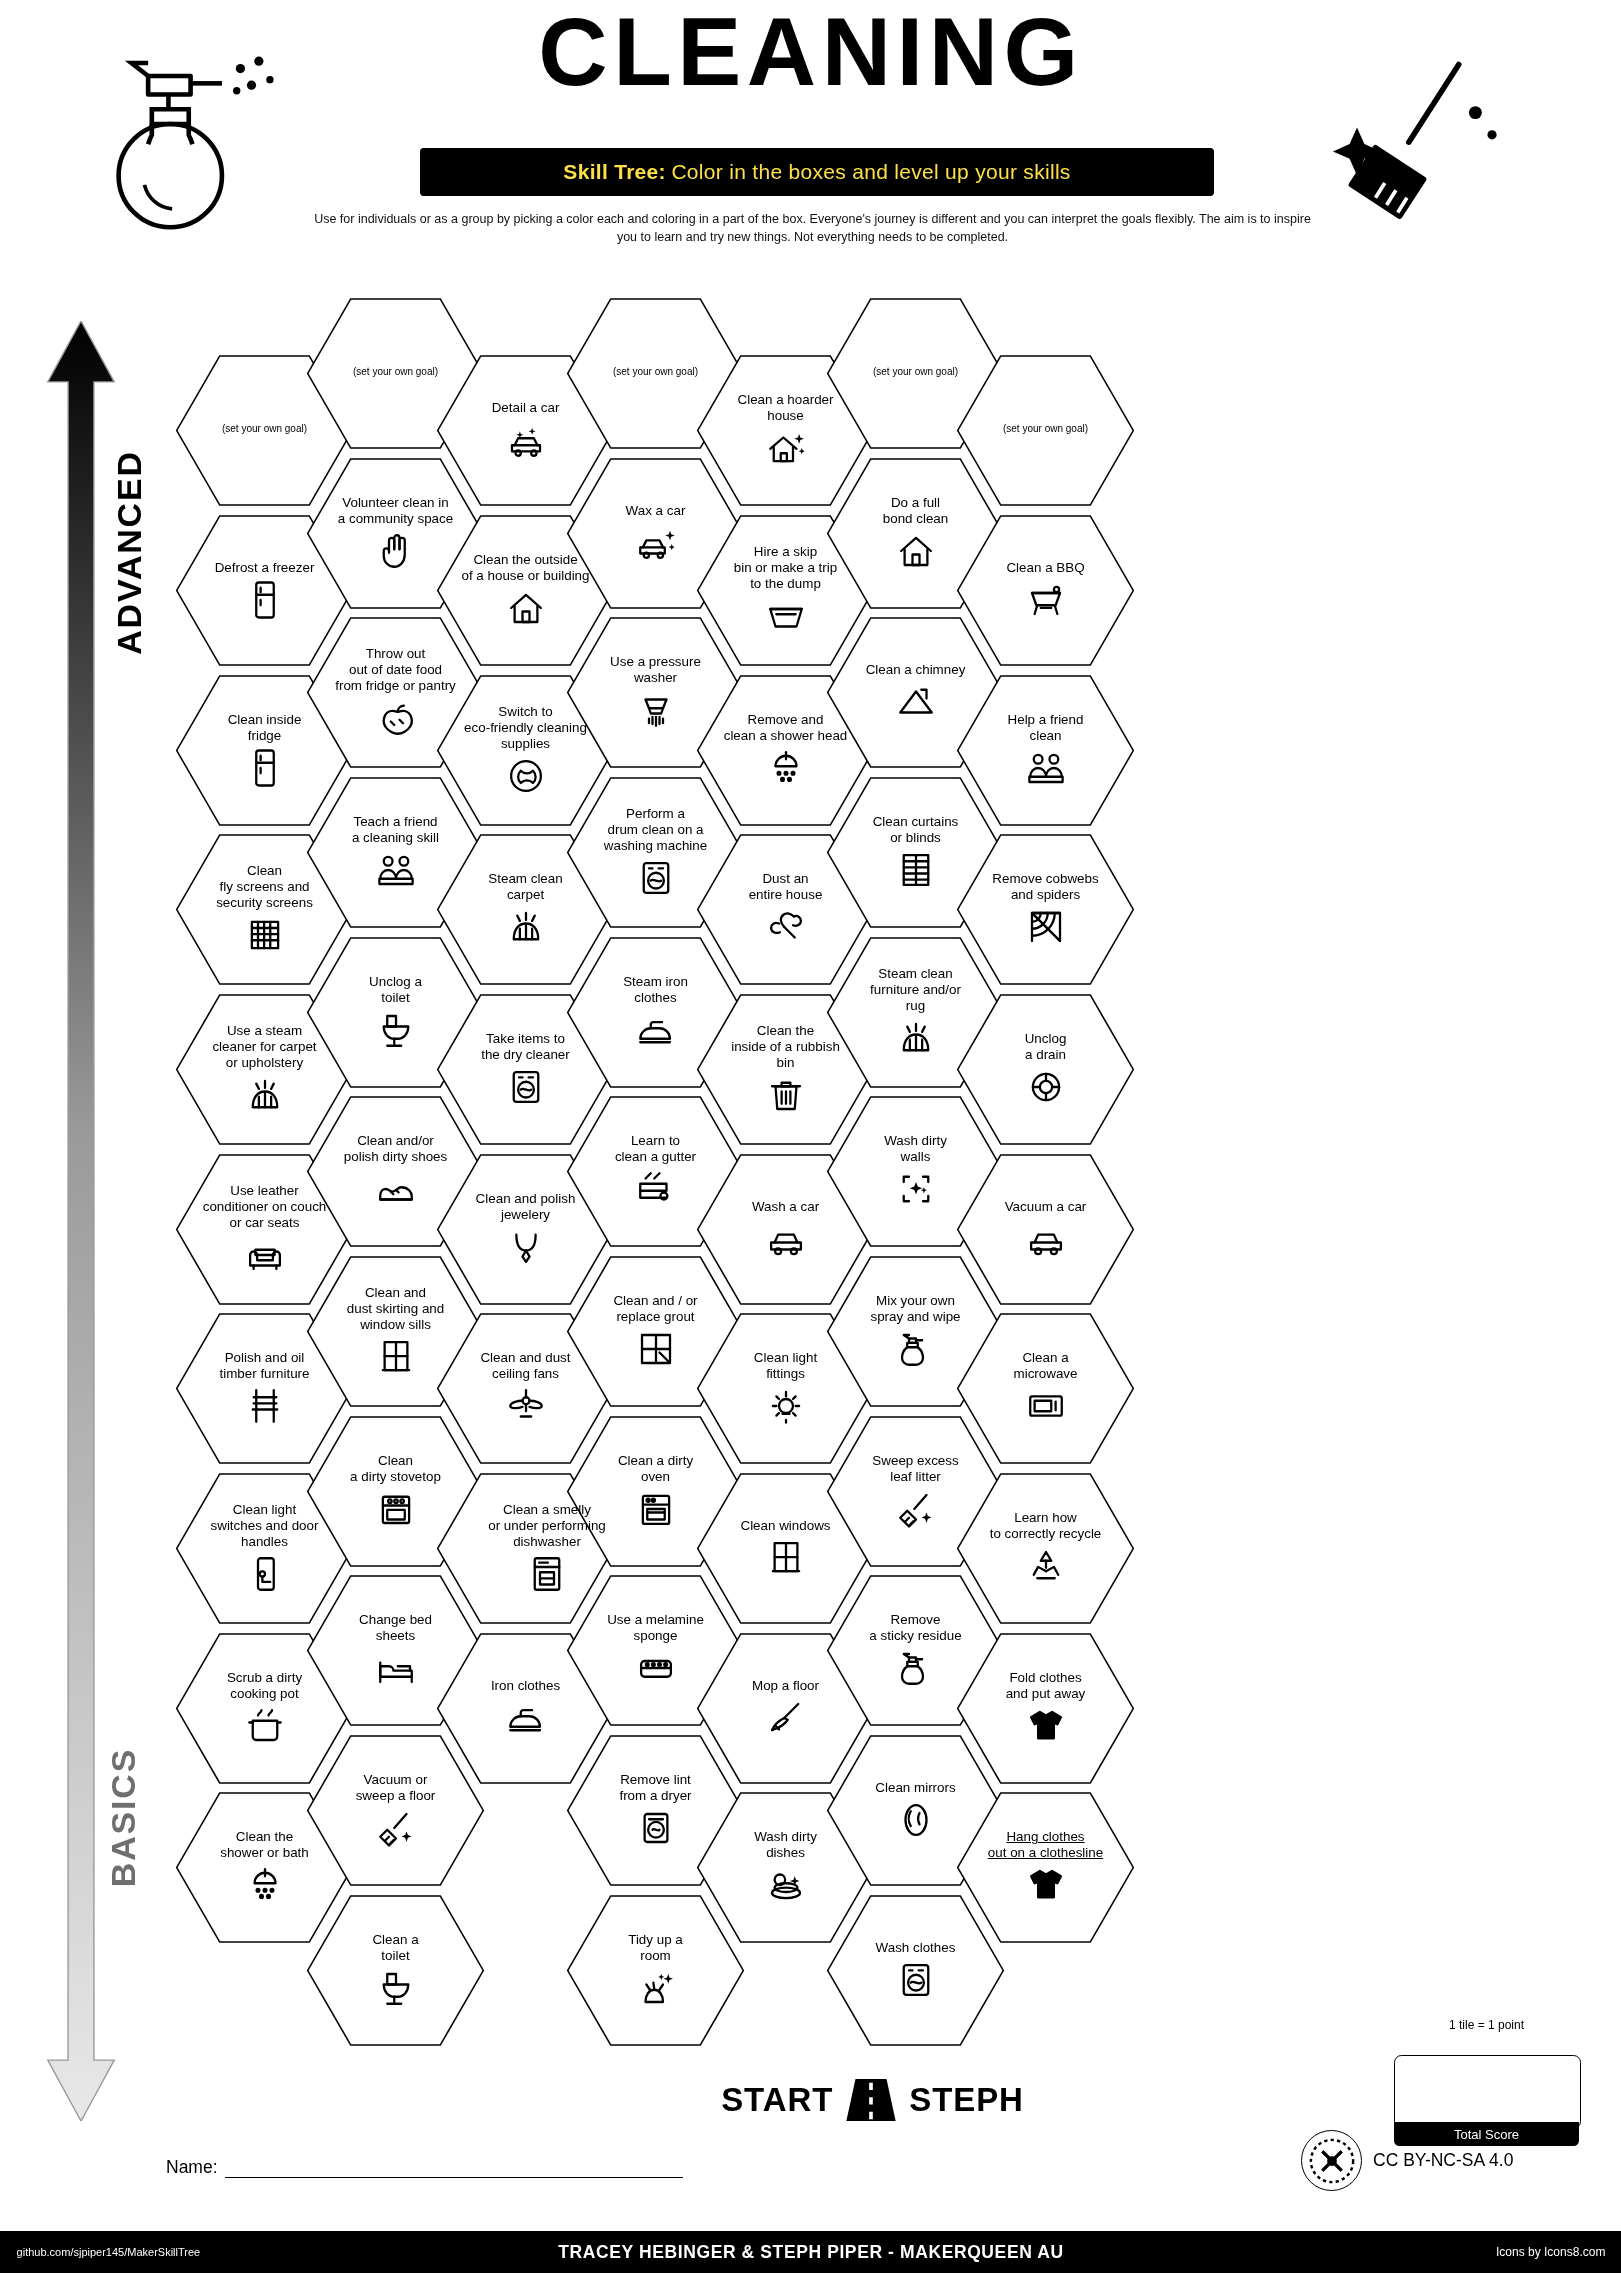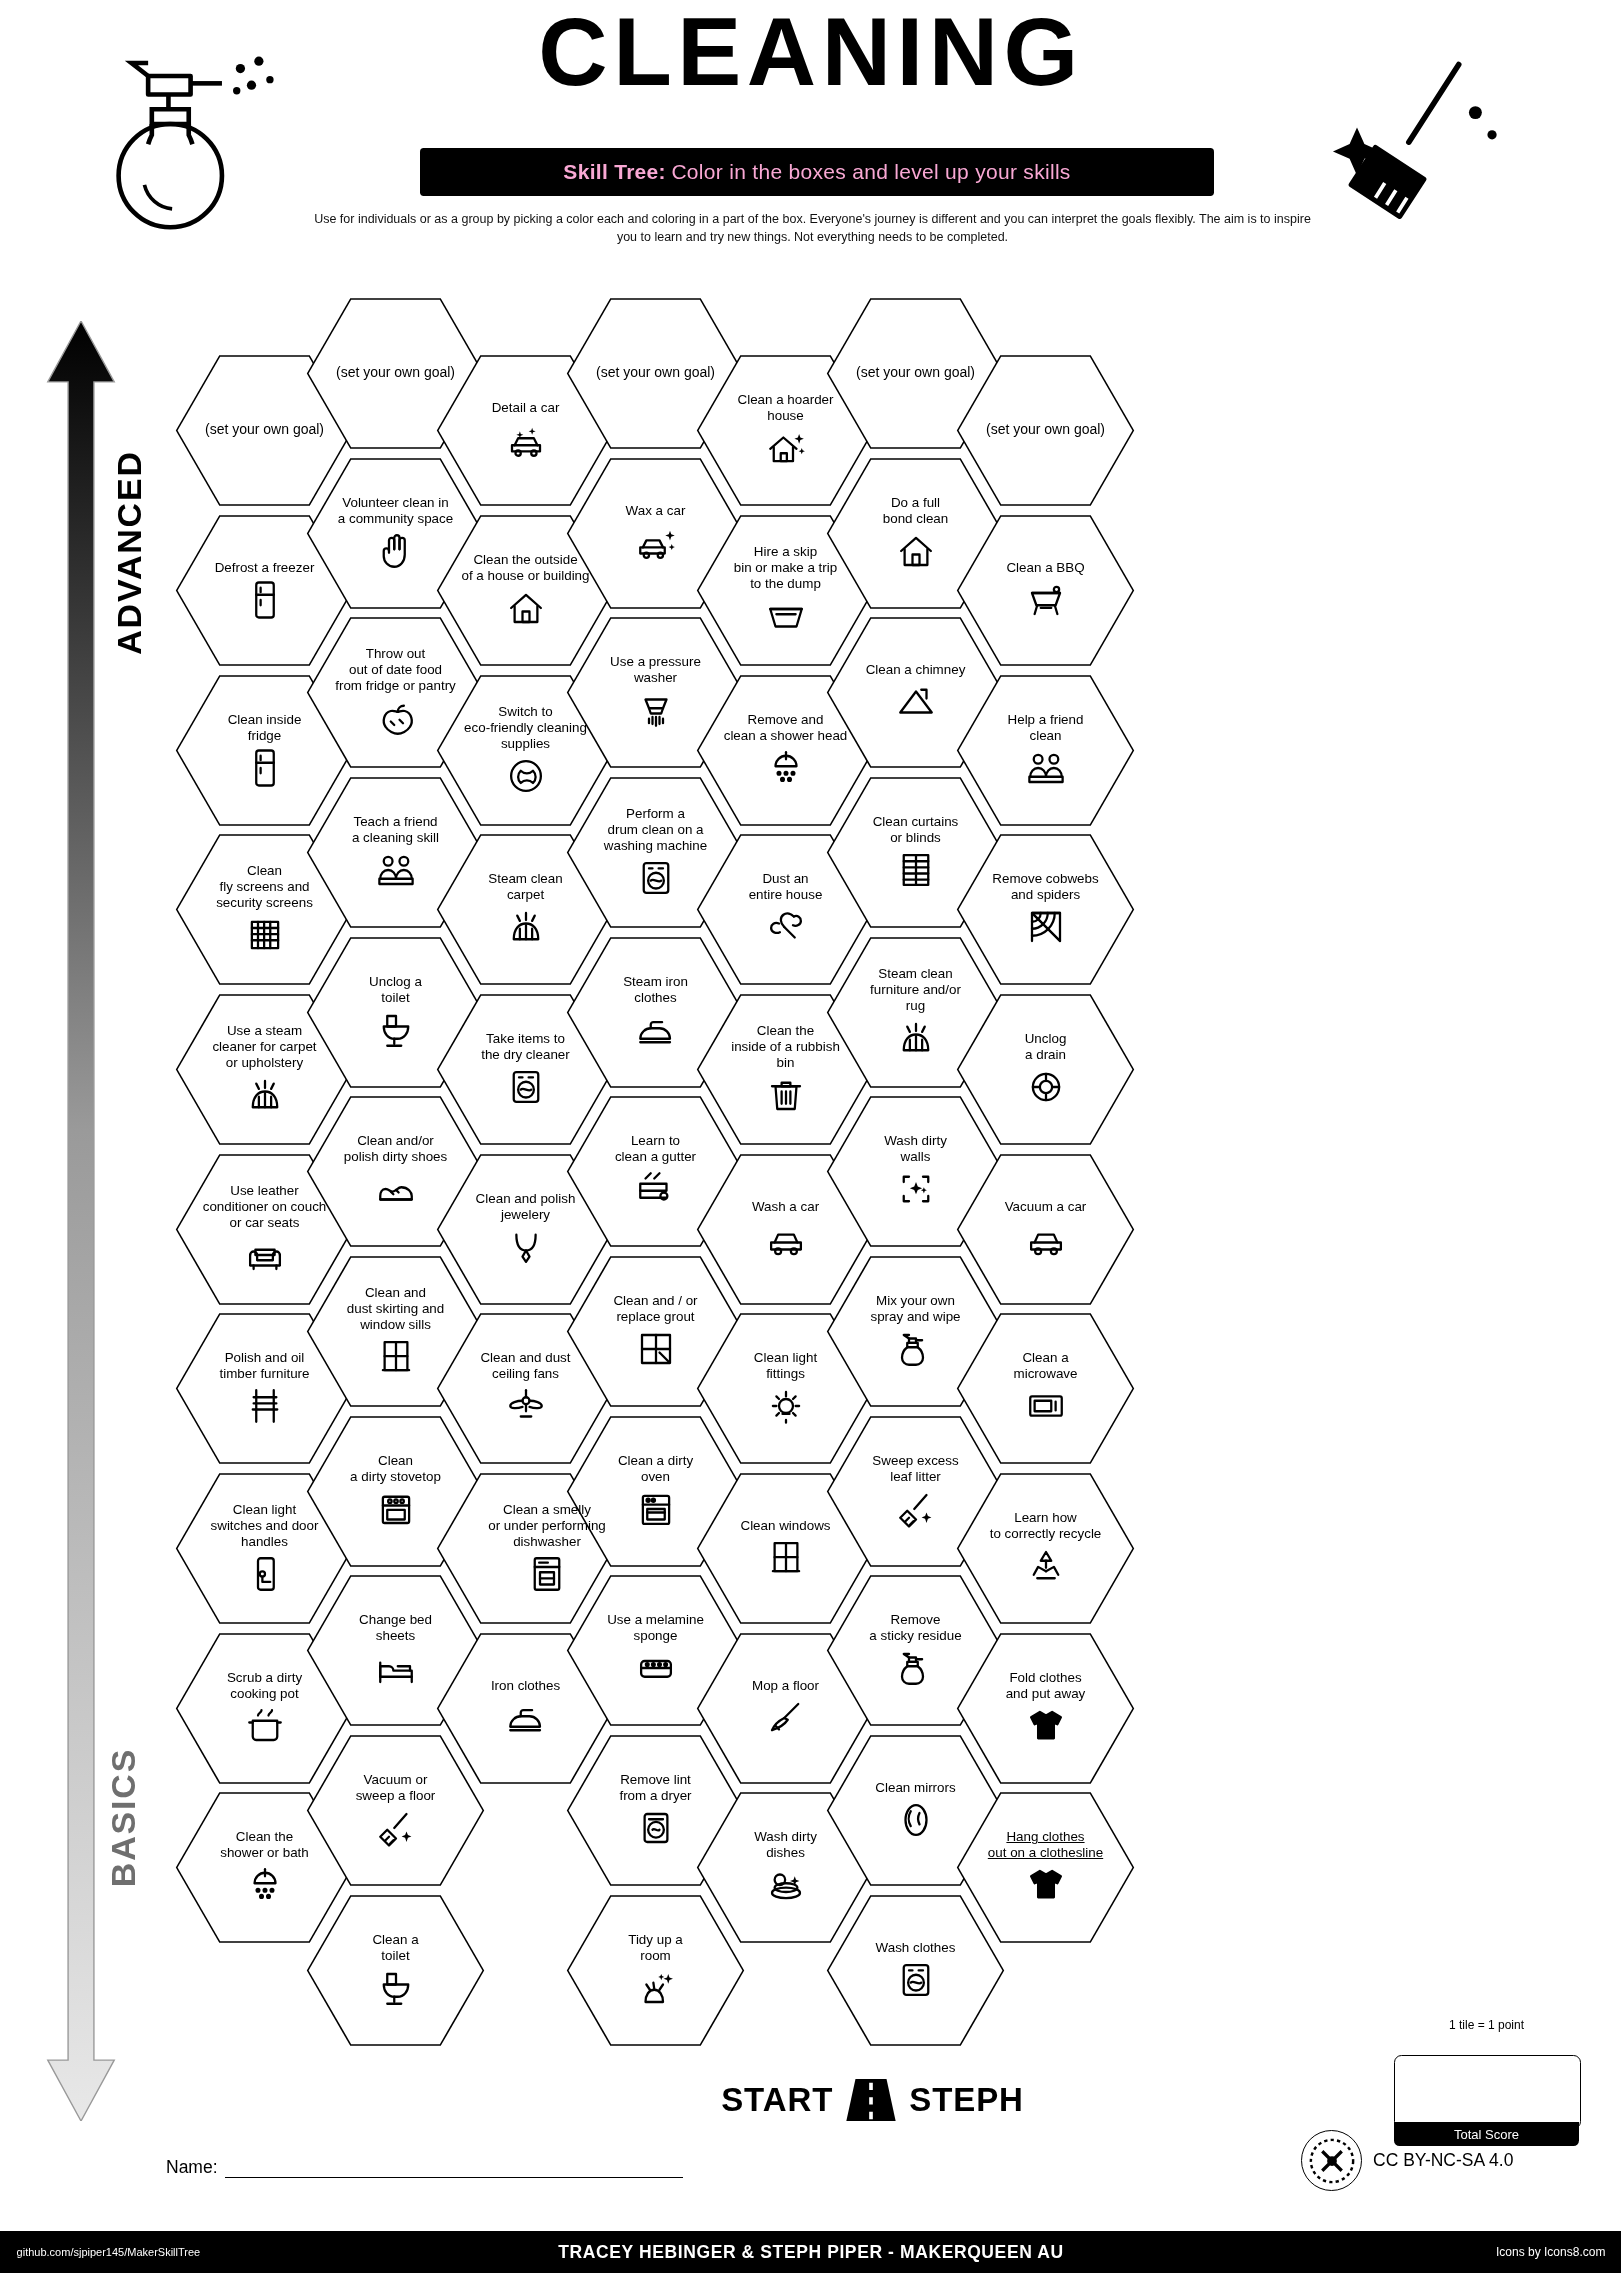--- a/index.html
+++ b/index.html
@@ -12,21 +12,21 @@
     overflow:hidden;
   }
   
   #header{position:absolute;top:0;left:0;width:1622px;height:286px;}
   #title{
     position:absolute;top:3.7px;left:0;width:1622px;text-align:center;
     font-size:96px;font-weight:bold;letter-spacing:5.5px;line-height:1;
   }
   #subtitle-bar{
     position:absolute;top:148px;left:420px;width:794px;height:48px;
-    background:#000;color:#f9a8d4;border-radius:3.7px;
+    background:#000;color:#fde047;border-radius:3.7px;
     display:flex;align-items:center;justify-content:center;
     font-size:21px;letter-spacing:0.3px;
   }
   #subtitle-bar .skill{font-weight:bold;margin-right:5.5px;}
   #intro{
     position:absolute;top:210px;left:314px;width:997px;text-align:center;
     font-size:12.5px;line-height:1.45;color:#111;
   }
   #spray-icon{position:absolute;top:28px;left:111px;width:185px;height:203px;}
   #broom-icon{position:absolute;top:46px;left:1320px;width:185px;height:185px;}
@@ -68,21 +68,21 @@
   }
   .hex .content{
     position:relative;z-index:3;
     width:138px;
     display:flex;flex-direction:column;align-items:center;justify-content:center;
   }
   .hex .label{
     font-size:13.4px;line-height:1.18;white-space:pre-line;
     margin-bottom:2.8px;
   }
-  .hex.goal .label{font-size:14px;}
+  .hex.goal .label{font-size:10px;}
   .hex .ico{
     width:42px;height:42px;display:block;
   }
 
   
   #start-here{
     position:absolute;left:688px;top:2072px;width:369px;height:55px;
     display:flex;align-items:center;justify-content:center;gap:13px;
     font-size:33px;font-weight:bold;letter-spacing:0.9px;
   }

